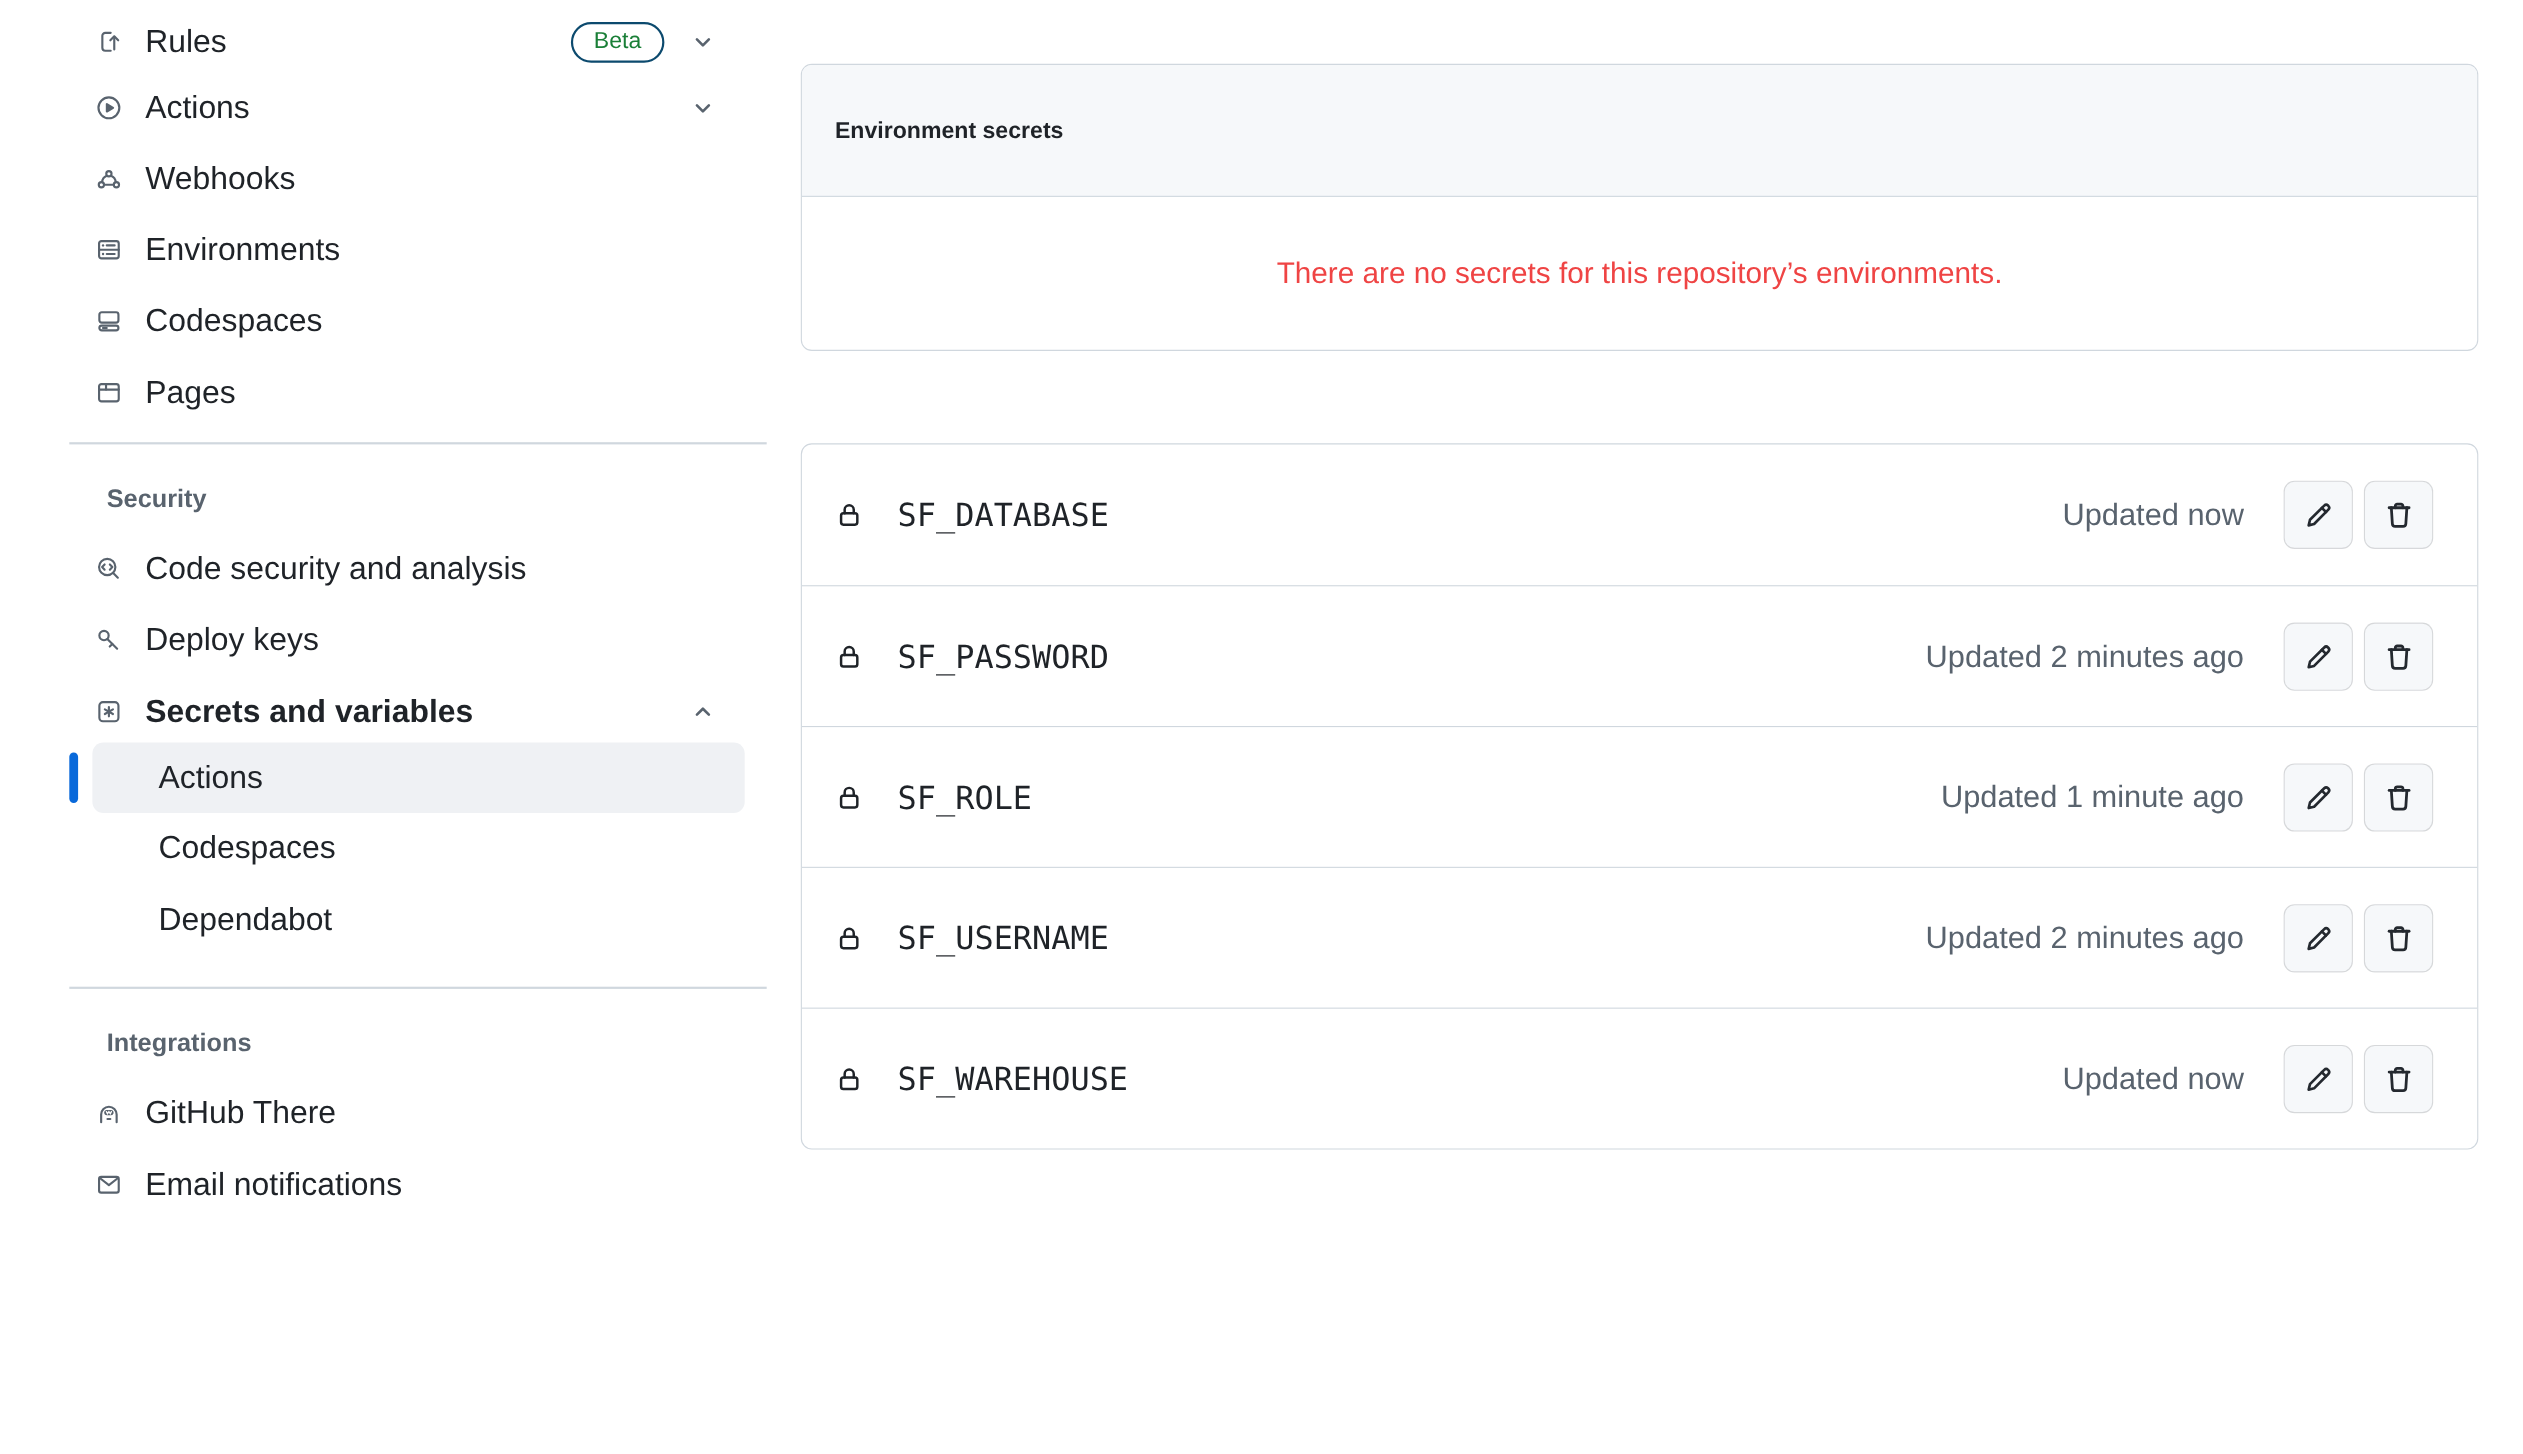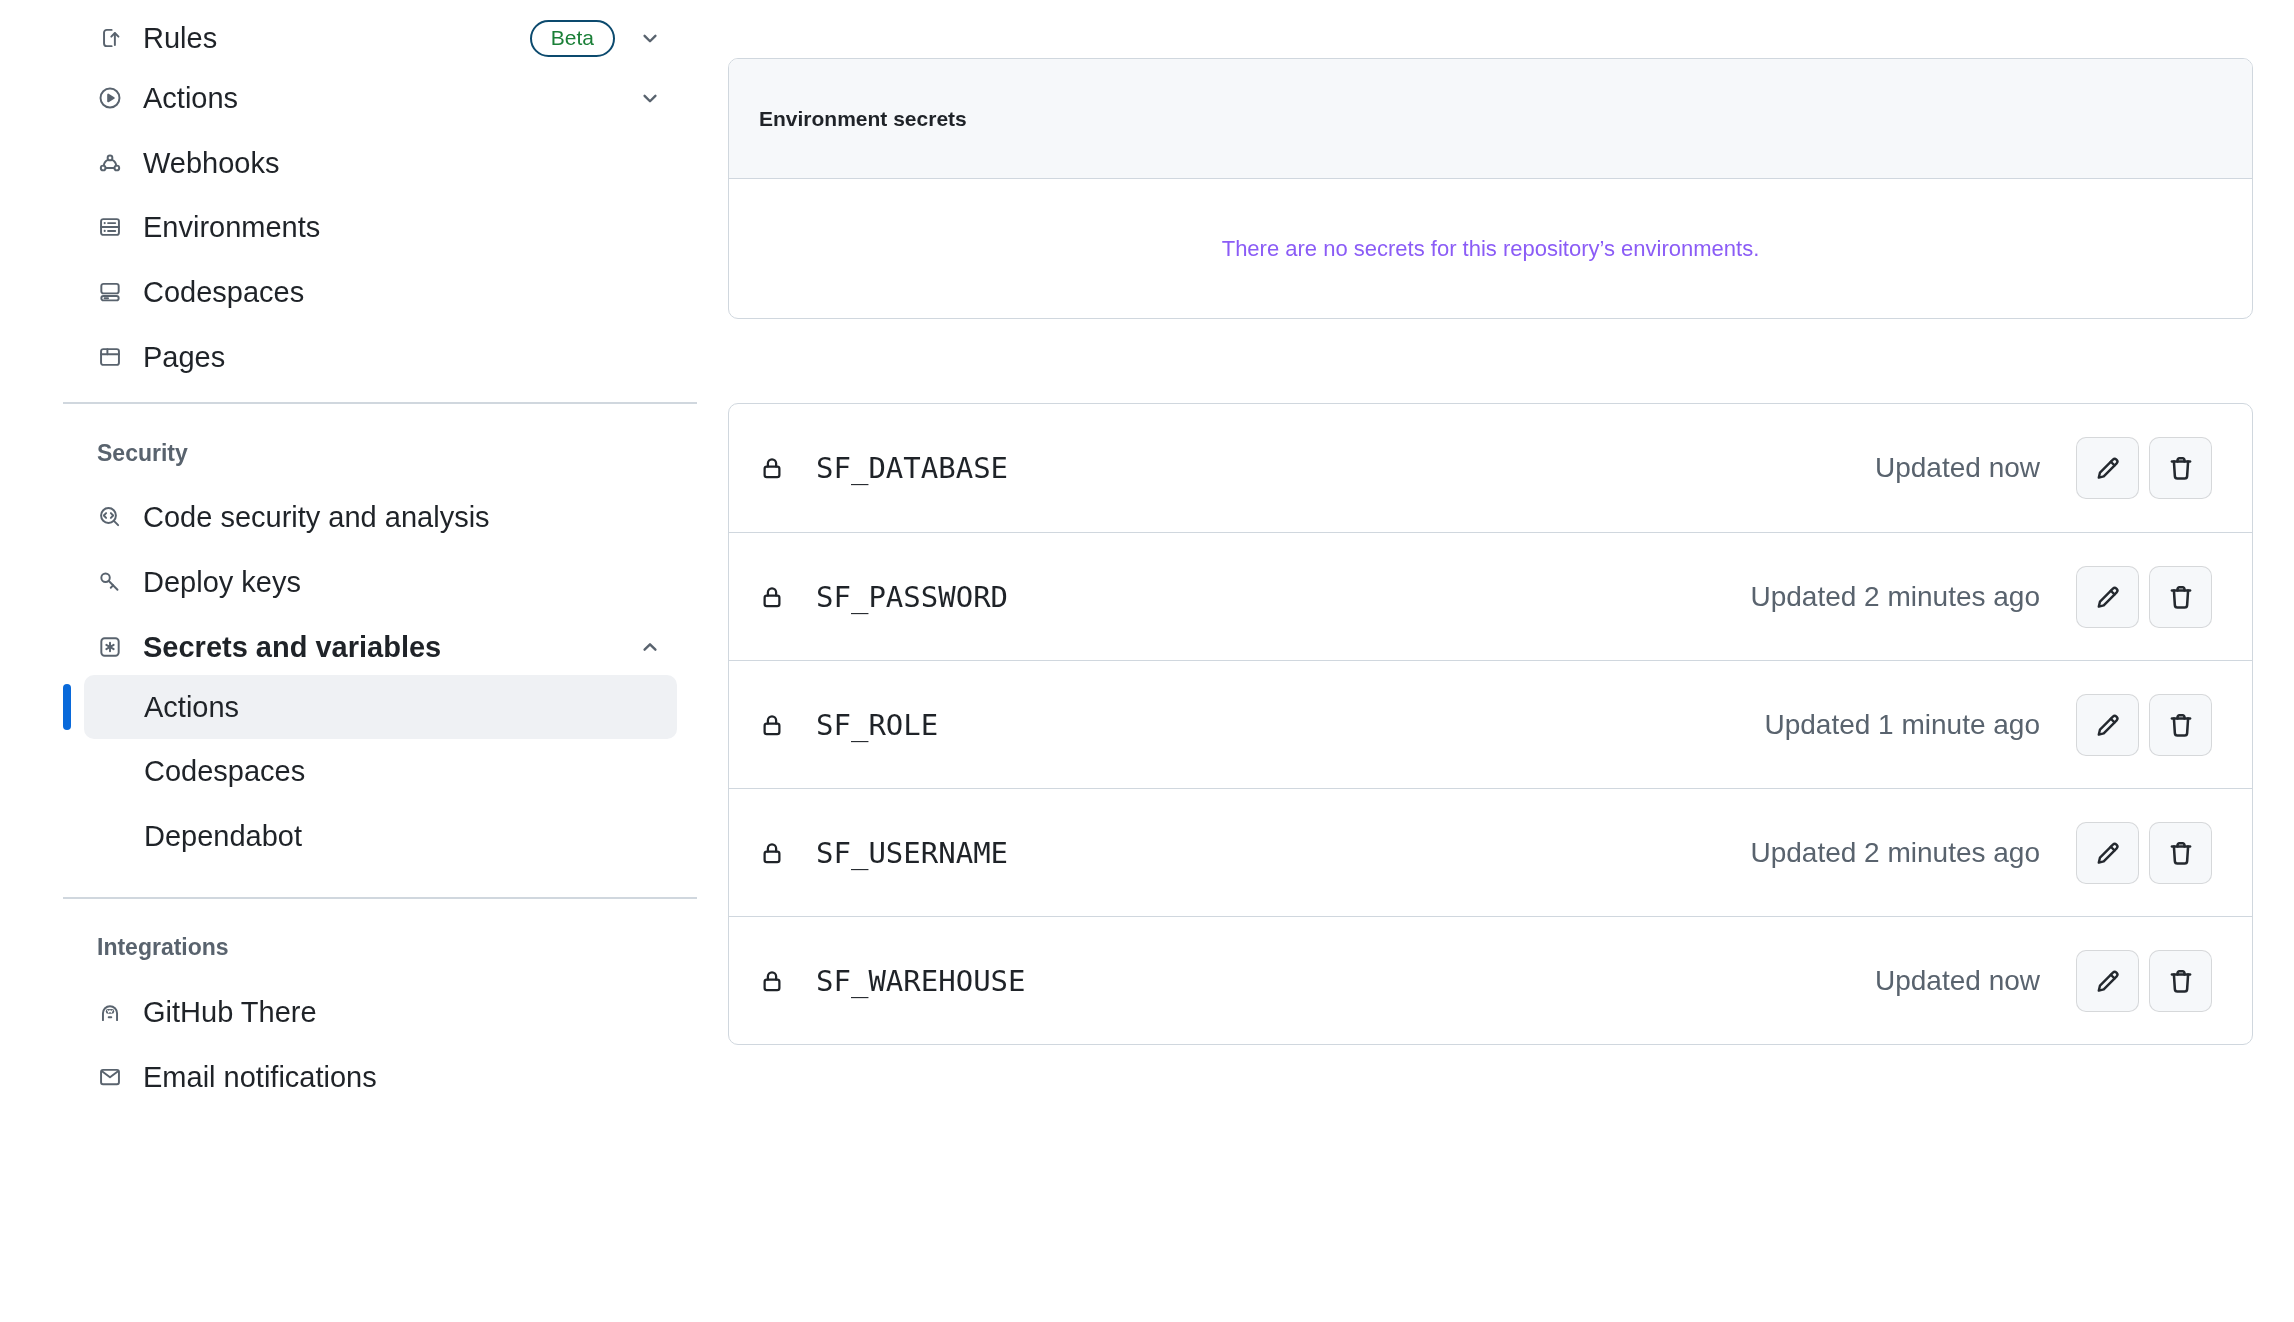--- a/index.html
+++ b/index.html
@@ -6,21 +6,21 @@
   html,body { background:#ffffff; }
   body {
     width:2294px; height:1322px; position:relative; overflow:hidden;
     font-family:"Liberation Sans", sans-serif; color:#1f2328;
     -webkit-font-smoothing:antialiased;
   }
   .page { position:absolute; inset:0; }
 
   
   .side-item {
-    position:absolute; left:63px; width:620px; height:64px;
+    position:absolute; left:52px; width:620px; height:64px;
     display:flex; align-items:center; padding-left:34px;
     font-size:29px; color:#1f2328; border-radius:10px; cursor:pointer;
   }
   .side-item .icn { width:26px; height:26px; color:#59636e; display:flex; flex:none; }
   .side-item .icn svg { width:26px; height:26px; }
   .side-item .lbl { margin-left:20px; white-space:nowrap; }
   .bold .lbl { font-weight:700; }
   .beta {
     margin-left:auto; margin-right:22px; height:37px; padding:0 19px;
     border:2px solid #0c4a6e; border-radius:19px; color:#1a7f37;
@@ -57,21 +57,21 @@
   }
   .card-title { font-size:21px; font-weight:700; color:#1f2328; }
   .btn {
     margin-left:auto; height:48px; padding:0 25px;
     background:#f6f8fa; border:1.5px solid rgba(31,35,40,0.15); border-radius:9px;
     font-family:"Liberation Sans", sans-serif; font-size:26px; font-weight:700; color:#24292f;
     display:flex; align-items:center; cursor:pointer;
   }
   .empty-body {
     height:139px; display:flex; align-items:center; justify-content:center;
-    font-size:22px; color:#8b5cf6;
+    font-size:27px; color:#ef4444;
   }
 
   .secret-row {
     height:128px; display:flex; align-items:center; padding:0 40px 0 28px;
   }
   .secret-row + .secret-row { border-top:1.5px solid #d0d7de;align-items:center; }
   .lock { width:30px; height:30px; color:#1f2328; flex:none; display:flex; }
   .lock svg { width:30px; height:30px; }
   .secret-name {
     margin-left:29px; font-family:"DejaVu Sans Mono", monospace;

